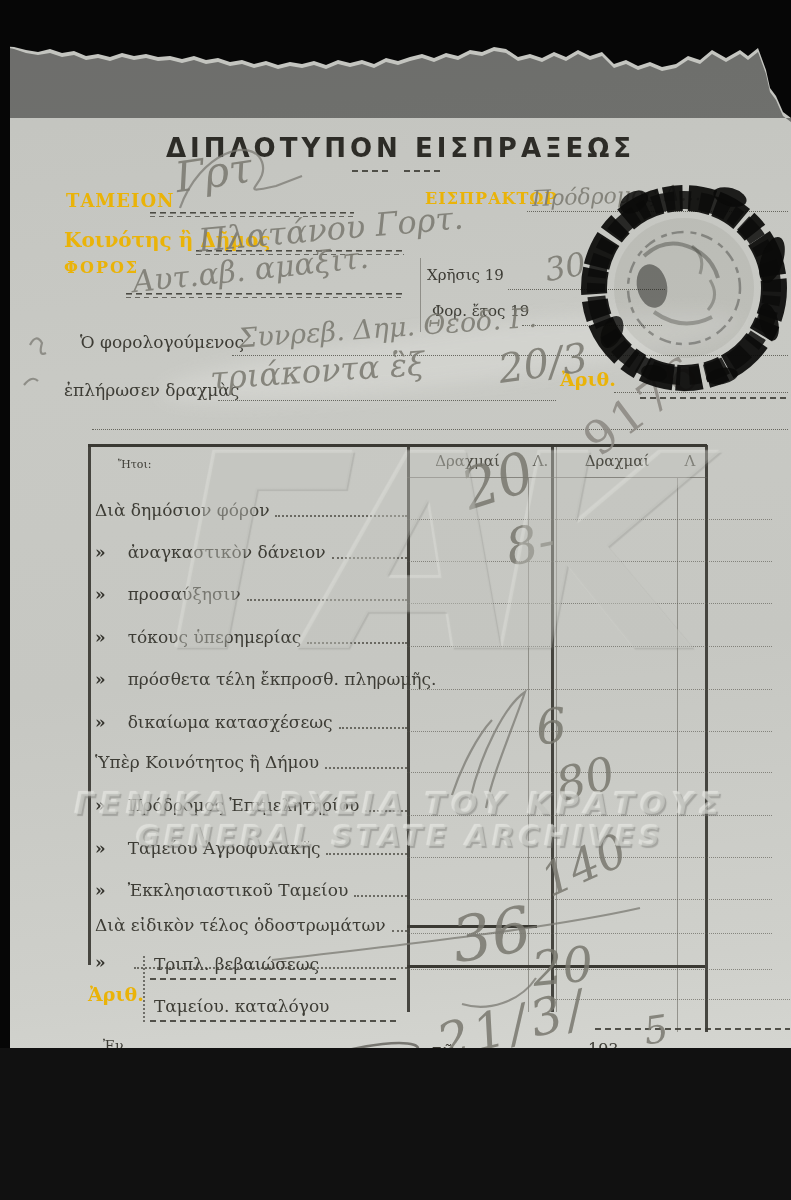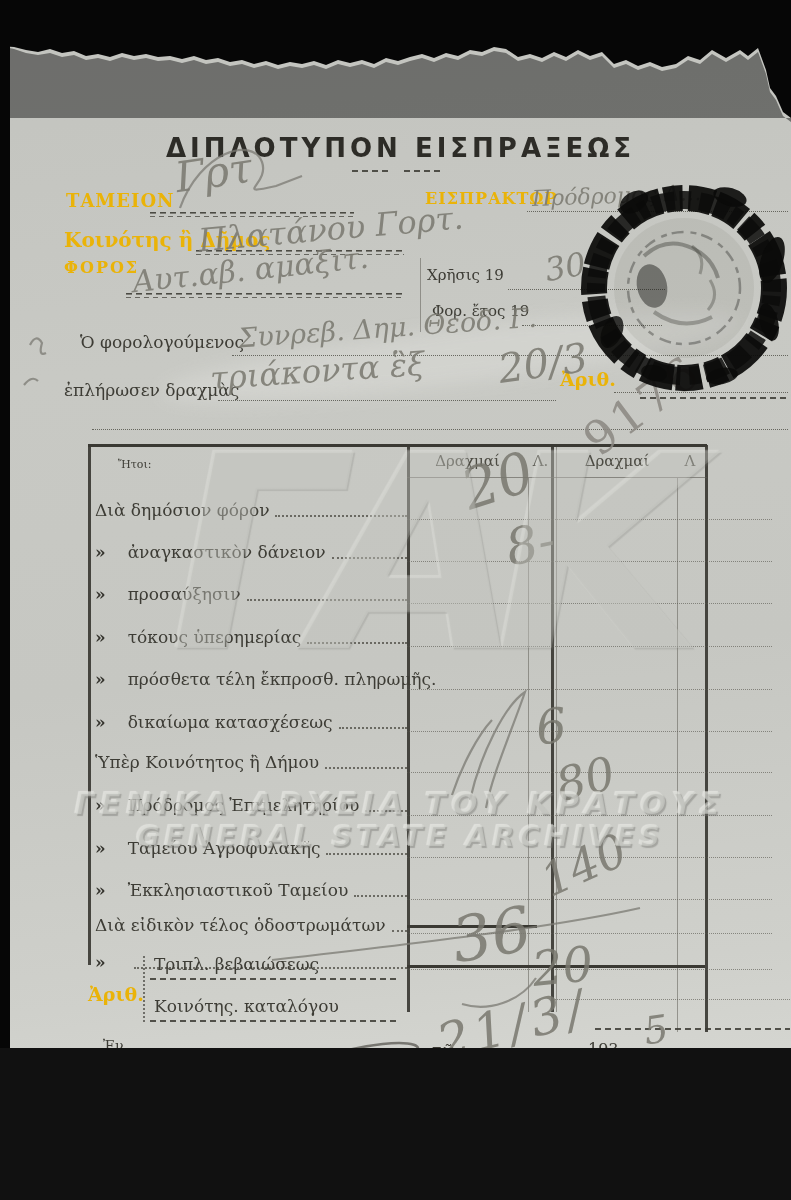--- a/index.html
+++ b/index.html
@@ -208,21 +208,21 @@
       <path d="M 536,978 C 520,1002 488,1012 462,1004"></path>
       <path d="M 30,345 q 6,-12 12,-2 q -4,14 4,10 M 24,385 q 8,-10 14,-4"></path>
       <path d="M 180,208 C 200,152 252,136 262,162 C 270,184 232,196 276,186 L 302,176"></path>
     </g>
   </svg>
 
   <div class="abs print pbold" style="left:88px;top:983px;font-size:19px;z-index:5;">Ἀριθ.</div>
   <div class="abs" style="left:143px;top:956px;height:66px;width:1px;border-left:2px dotted rgba(70,69,62,.7);z-index:5;"></div>
   <div class="abs print" style="left:154px;top:954px;font-size:17px;z-index:5;">Τριπλ. βεβαιώσεως</div>
   <div class="abs dashv" style="left:150px;top:978px;width:248px;"></div>
-  <div class="abs print" style="left:154px;top:996px;font-size:17px;z-index:5;">Κοινότης. καταλόγου</div>
+  <div class="abs print" style="left:154px;top:996px;font-size:17px;z-index:5;">Ταμείου. καταλόγου</div>
   <div class="abs dashv" style="left:150px;top:1020px;width:248px;"></div>
 
   <div class="abs print" style="left:103px;top:1038px;font-size:14px;z-index:5;">Ἐν</div>
   <div class="abs dotl" style="left:128px;top:1058px;width:298px;"></div>
   <div class="abs print" style="left:432px;top:1040px;font-size:17px;z-index:5;">τῷ</div>
   <div class="abs dotl" style="left:455px;top:1058px;width:128px;"></div>
   <div class="abs print" style="left:588px;top:1040px;font-size:16px;z-index:5;">193</div>
   <div class="abs dotl" style="left:632px;top:1058px;width:48px;"></div>
   <div class="abs hw" style="left:436px;top:996px;font-size:50px;letter-spacing:5px;transform:rotate(-14deg);">21/3/</div>
   <div class="abs hw" style="left:644px;top:1008px;font-size:38px;transform:rotate(-8deg);">5</div>

